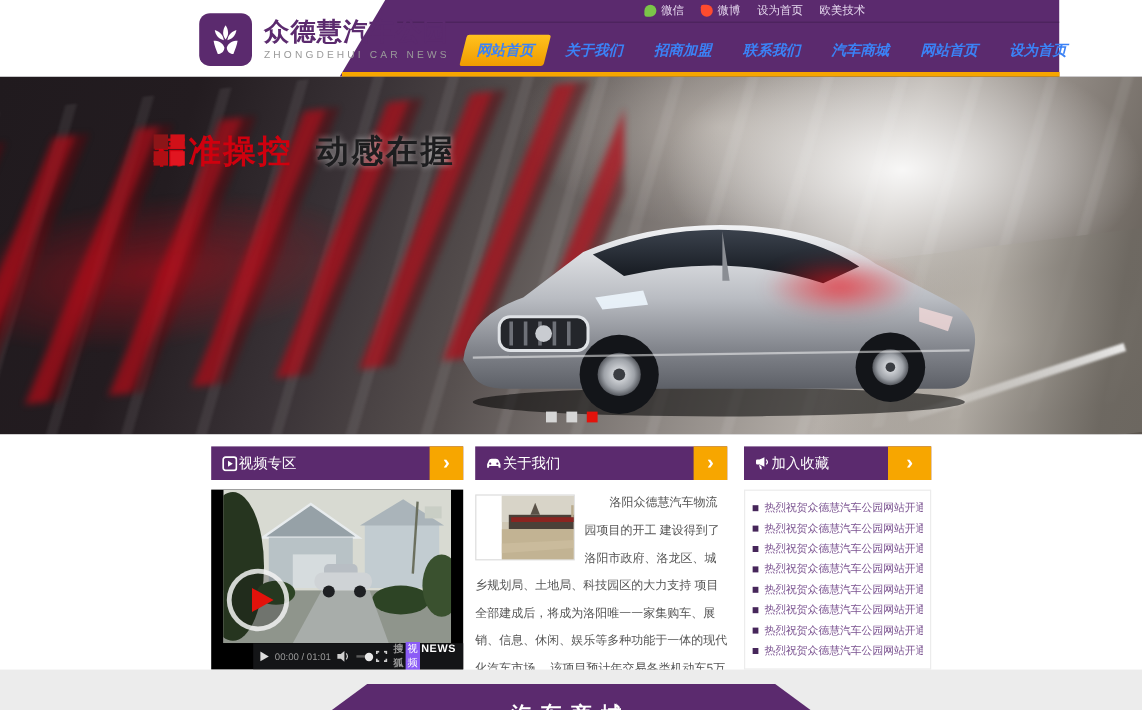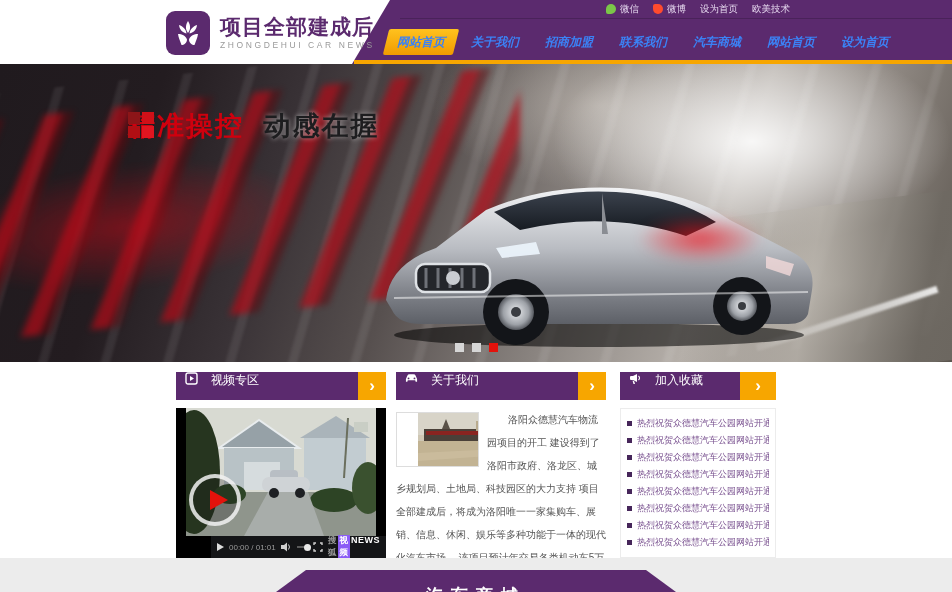--- a/index.html
+++ b/index.html
@@ -1,21 +1,21 @@
 <!DOCTYPE html>
 <html><head>
 <meta charset="utf-8">
 <style>
   * { margin:0; padding:0; box-sizing:border-box; }
   html,body { width:952px; height:592px; overflow:hidden; }
   body { font-family:"Liberation Sans","DejaVu Sans",sans-serif; background:#fff; position:relative; }
   .page { position:relative; width:952px; height:592px; overflow:hidden; background:#fff; }
 
   
-  .header { position:absolute; top:0; left:0; width:952px; height:64px; background:#fff; }
+  .header { position:absolute; top:0; left:0; width:883px; height:64px; background:#fff; }
   .header-purple { position:absolute; top:0; right:0; width:600px; height:64px; background:#5b2a6e;
     clip-path:polygon(38px 0, 100% 0, 100% 100%, 0 100%); }
   .topbar-sep { position:absolute; top:18px; right:0; width:552px; height:1px; background:rgba(0,0,0,.18); }
   .nav-underline { position:absolute; top:60px; right:0; width:598px; height:4px; background:#f7a600; }
 
   .topbar { position:absolute; top:1px; right:162px; height:16px; display:flex; align-items:center; gap:14px;
     font-size:9.5px; color:#e6d8ef; }
   .toplink { display:flex; align-items:center; gap:4px; cursor:pointer; }
   .ic-wechat { width:10px; height:10px; background:#7bc549; border-radius:50% 50% 50% 2px; display:inline-block; }
   .ic-weibo { width:10px; height:10px; background:#ff4b2e; border-radius:2px 50% 50% 50%; display:inline-block; }
@@ -69,22 +69,22 @@
   .dot { width:9px; height:9px; background:#d6d6d6; cursor:pointer; }
   .dot.active { background:#e3120b; }
 
   
   .content { position:absolute; top:362px; left:0; width:952px; height:196px; background:#fff; }
   .panel { position:absolute; top:10px; }
   .panel-video  { left:176px; width:210px; }
   .panel-about  { left:396px; width:210px; }
   .panel-notice { left:620px; width:156px; }
 
-  .panel-header { position:relative; height:28px; background:#5b2a6e; color:#fff; display:flex; align-items:flex-start;
-    gap:13px; padding-left:9px; font-size:12px; cursor:pointer; }
+  .panel-header { position:relative; height:28px; background:#5b2a6e; color:#fff; display:flex; align-items:center;
+    gap:1px; padding-left:9px; font-size:12px; cursor:pointer; }
   .panel-header .hdr-arrow { position:absolute; right:0; top:0; height:28px; background:#f7a600; color:#fff;
     display:flex; align-items:center; justify-content:center; font-size:17px; font-weight:bold; cursor:pointer; }
   .panel-video .hdr-arrow, .panel-about .hdr-arrow { width:28px; }
   .panel-notice .hdr-arrow { width:36px; }
 
   .hicon { display:inline-flex; width:13px; height:13px; align-items:center; justify-content:center; }
 
   
   .player { position:relative; margin-top:8px; width:210px; height:150px; background:#000; }
   .screen { position:absolute; left:10px; right:10px; top:0; height:128px; overflow:hidden; }
@@ -93,21 +93,21 @@
   .play-btn::after { content:""; position:absolute; left:17px; top:12px; border-left:18px solid #e3120b;
     border-top:10px solid transparent; border-bottom:10px solid transparent; }
   .controls { position:absolute; left:0; right:0; bottom:0; height:22px; background:#141517; display:flex;
     align-items:center; padding:0 6px; gap:5px;margin-left:35px; }
   .ctl-play { width:0; height:0; border-left:7px solid #ddd; border-top:4.5px solid transparent; border-bottom:4.5px solid transparent; cursor:pointer; }
   .ctl-time { font-size:8px; color:#9a9a9a; white-space:nowrap; }
   .ctl-slider { position:relative; width:38px; height:2px; background:#5a5a5a; cursor:pointer; }
   .ctl-slider i { position:absolute; left:68%; top:-2.5px; width:7px; height:7px; border-radius:50%; background:#e9e9e9; }
   .brand { display:flex; align-items:flex-start; gap:1px; margin-left:auto; }
   .brand .sohu { font-size:8.5px; color:#9a9a9a; font-weight:bold; }
-  .brand .vid { font-size:8.5px; color:#fff; background:#8b5cf6; padding:0 2px; font-weight:bold; }
+  .brand .vid { font-size:8.5px; color:#fff; background:#8b5cf6; padding:0 2px; font-weight:normal; }
   .brand .news { font-size:9px; color:#fff; font-weight:bold; letter-spacing:.5px; }
 
   
   .about-body { margin-top:8px; font-size:10px; line-height:23px; color:#555; text-indent:21px; }
   .about-img { float:left; width:83px; height:55px; margin:4px 8px 2px 0; border:1px solid #ddd; overflow:hidden; }
 
   
   .notice-box { margin-top:8px; height:150px; border:1px solid #ececec; background:#fff; padding:8px 6px;
     display:flex; flex-direction:column; justify-content:space-between; list-style:none; }
   .notice-item { display:flex; align-items:center; gap:5px; cursor:pointer; overflow:hidden; }
@@ -153,21 +153,21 @@
           <g fill="#ffffff">
             <path d="M15 3 C17.5 7 18 11 15 15 C12 11 12.5 7 15 3 Z"></path>
             <path d="M6 7 C10 8.5 13 11 13.5 15.5 C9 14.5 6.5 11 6 7 Z"></path>
             <path d="M24 7 C23.5 11 21 14.5 16.5 15.5 C17 11 20 8.5 24 7 Z"></path>
             <path d="M5 16 C9 16 12.5 17.5 14 21.5 C14 25 11 27 8.5 27 C7 23 5.5 19.5 5 16 Z"></path>
             <path d="M25 16 C24.5 19.5 23 23 21.5 27 C19 27 16 25 16 21.5 C17.5 17.5 21 16 25 16 Z"></path>
           </g>
         </svg>
       </div>
       <div class="logo-text">
-        <div class="cn">项目全部建成后</div>
+        <div class="cn">众德慧汽车公园</div>
         <div class="en">ZHONGDEHUI CAR NEWS</div>
       </div>
     </div>
 
     <div class="nav">
       <div class="nav-item active"><span>网站首页</span></div>
       <div class="nav-item"><span>关于我们</span></div>
       <div class="nav-item"><span>招商加盟</span></div>
       <div class="nav-item"><span>联系我们</span></div>
       <div class="nav-item"><span>汽车商城</span></div>

